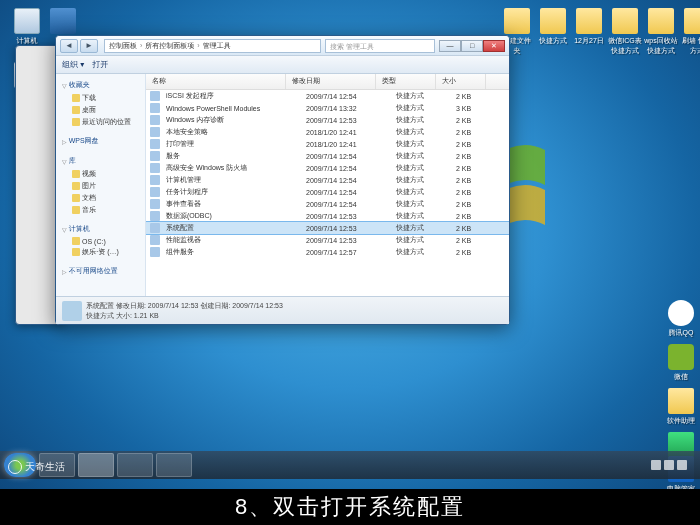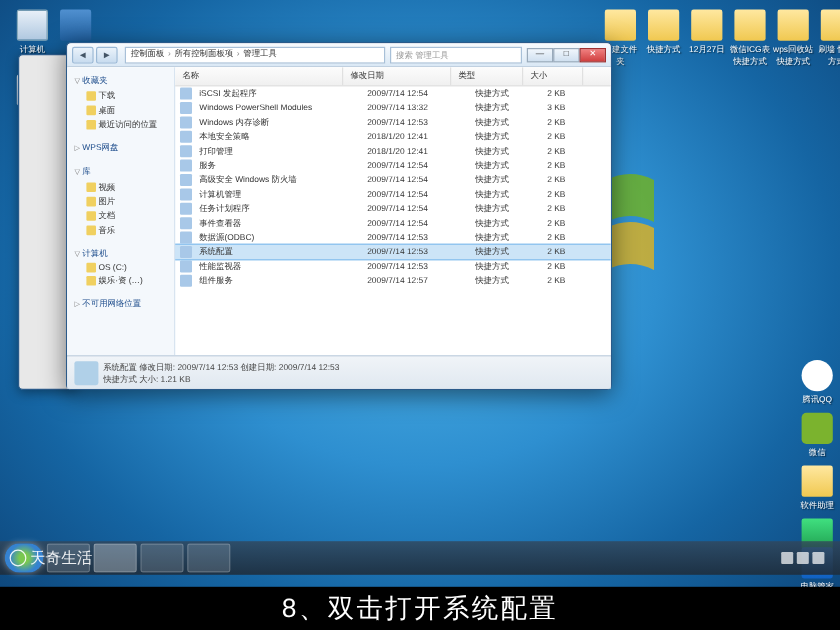--- a/index.html
+++ b/index.html
@@ -46,21 +46,21 @@
 .row .fic{width:10px;height:10px;margin-left:4px;background:#a8c8e8;border-radius:1px;flex-shrink:0}
 .status{height:28px;background:linear-gradient(#f0f4f8,#e0e8f0);border-top:1px solid #c0d0e0;padding:2px 6px;font-size:7px;color:#444;display:flex;align-items:center;gap:4px}
 .status .sic2{width:20px;height:20px;background:#b0d0e8;border-radius:2px}
 .taskbar{position:absolute;bottom:31px;left:0;width:700px;height:28px;background:linear-gradient(rgba(50,70,90,.8),rgba(30,45,60,.9));display:flex;align-items:center;padding:0 4px;gap:3px}
 .start{width:32px;height:24px;background:radial-gradient(circle,#7ac850 20%,#3582d0 60%);border-radius:12px;box-shadow:0 0 6px rgba(255,255,255,.4)}
 .tb{width:36px;height:24px;background:rgba(255,255,255,.15);border:1px solid rgba(255,255,255,.2);border-radius:2px}
 .tb.active{background:rgba(255,255,255,.3)}
 .tray{margin-left:auto;display:flex;align-items:center;gap:3px;color:#fff;font-size:7px;padding-right:6px}
 .tray .ti{width:10px;height:10px;background:rgba(255,255,255,.7);border-radius:1px}
 .caption{position:absolute;bottom:0;left:0;width:700px;height:36px;background:#000;color:#fff;display:flex;align-items:center;justify-content:center;font-size:22px;letter-spacing:2px}
-.watermark{position:absolute;bottom:36px;left:8px;color:#fff;font-size:13px;display:flex;align-items:center;gap:3px;opacity:.9;z-index:20}
+.watermark{position:absolute;bottom:36px;left:8px;color:#fff;font-size:10px;display:flex;align-items:center;gap:3px;opacity:.9;z-index:20}
 .watermark::before{content:"";width:12px;height:12px;border:1.5px solid #fff;border-radius:50%}
 .c1{width:140px}.c2{width:90px}.c3{width:60px}.c4{width:50px}
 </style>
 </head>
 <body>
 
 <div class="screen">
   <div class="logo">
     <svg viewBox="0 0 200 120">
         <g transform="translate(60,20)">
@@ -144,20 +144,24 @@
           <span class="sep">›</span>
         <span>管理工具</span>
       </div>
       <div class="search">搜索 管理工具</div>
       <div class="wbtns">
         <div class="wbtn">—</div>
         <div class="wbtn">□</div>
         <div class="wbtn close">✕</div>
       </div>
     </div>
+    <div class="toolbar">
+      <span>组织 ▾</span>
+      <span>打开</span>
+    </div>
     <div class="body">
       <div class="side">
         <div class="sg">
           <div class="sgt exp">收藏夹</div>
           <div id="fav-items">
               <div class="si"><span class="sic"></span>下载</div>
               <div class="si"><span class="sic"></span>桌面</div>
               <div class="si"><span class="sic"></span>最近访问的位置</div>
             </div>
         </div>

